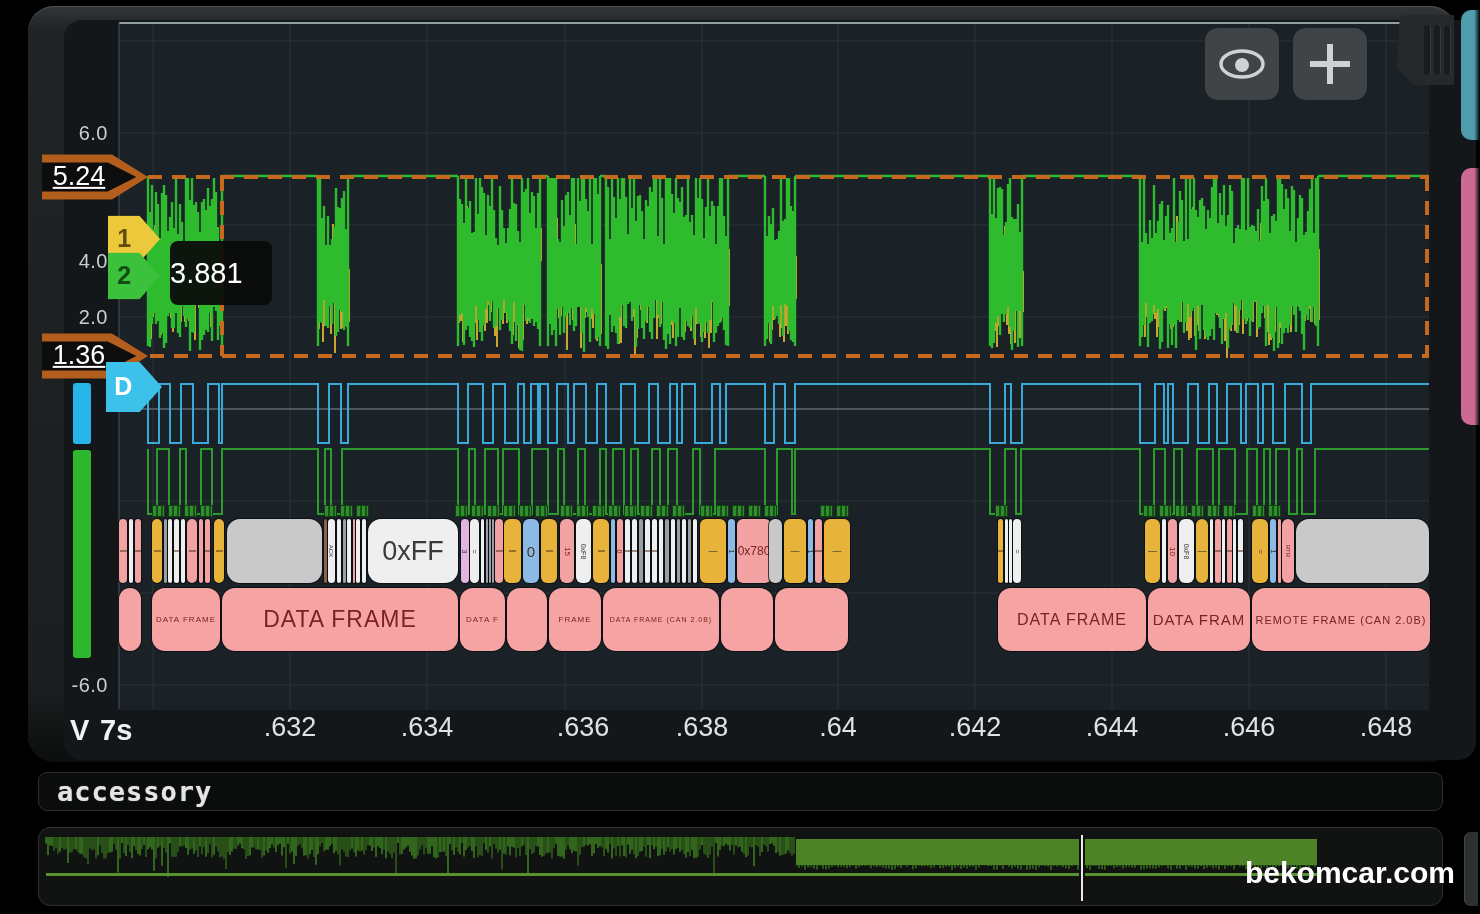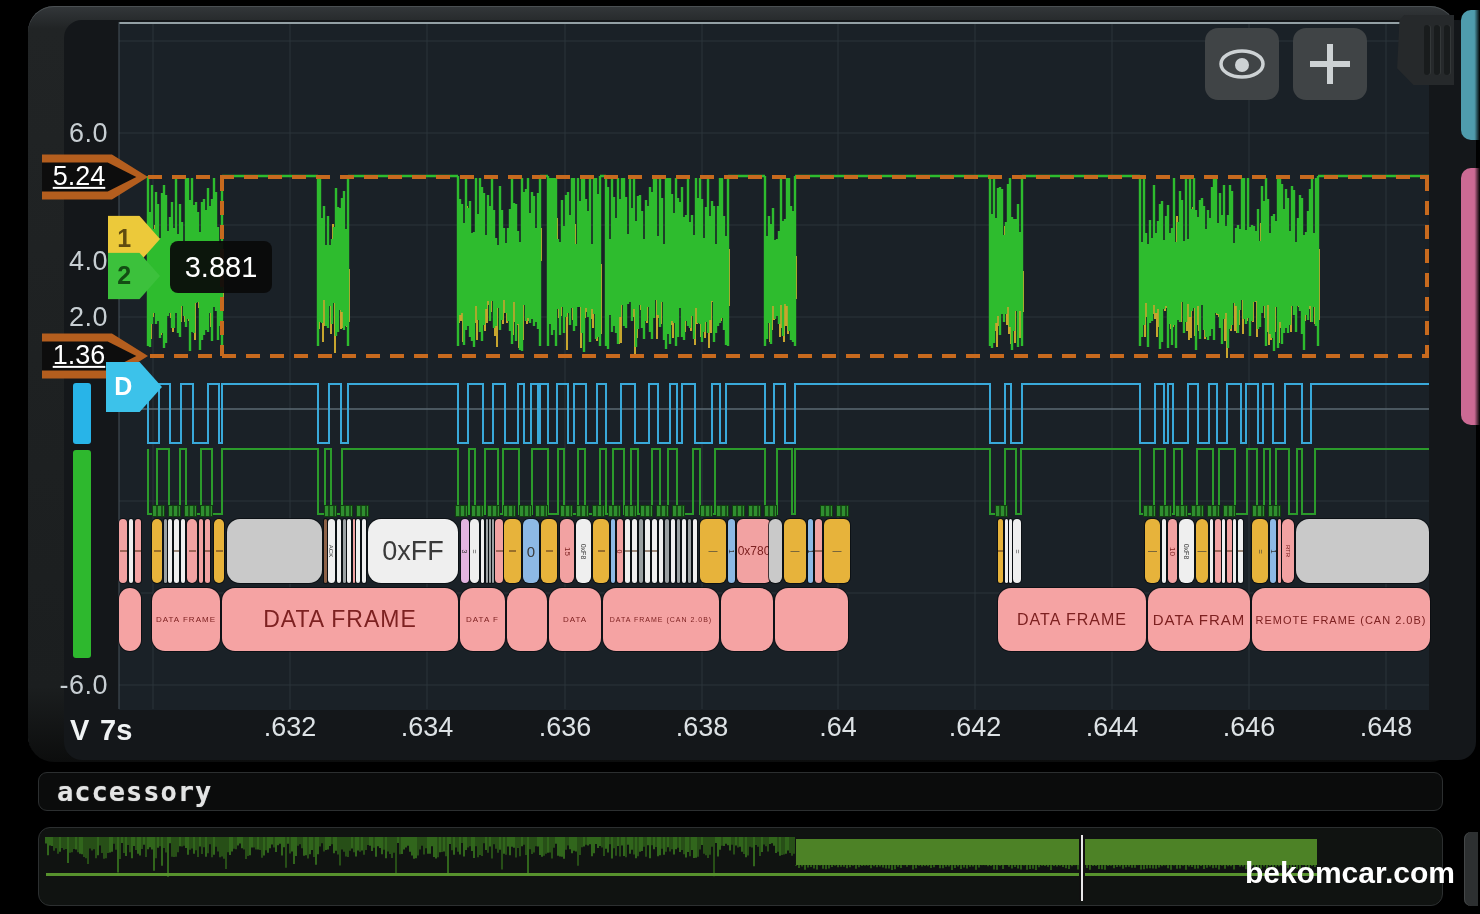--- a/index.html
+++ b/index.html
@@ -7,34 +7,34 @@
        font-family:"Liberation Sans",sans-serif;}
   
   #scope-window{position:absolute;left:28px;top:6px;width:1428px;height:756px;
     background:linear-gradient(180deg,#33373a 0%,#212425 3%,#1b1e1f 90%,#0c0d0d 100%);
     border-radius:26px;box-shadow:inset 0 1px 0 #4a4f52;}
   #scope-inner{position:absolute;left:36px;top:14px;width:1412px;height:740px;
     background:#14171a;border-radius:18px;}
   #plot{position:absolute;left:119px;top:22px;width:1310px;height:688px;background:#1a2127;}
   #scene{position:absolute;left:0;top:0;pointer-events:none;}
   
-  .ylab{position:absolute;width:80px;text-align:right;color:#c7ced2;font-size:27px;
+  .ylab{position:absolute;width:80px;text-align:right;color:#c7ced2;font-size:20px;
     transform:translateY(-50%);letter-spacing:0.5px;}
   .thr{position:absolute;left:42px;width:106px;height:56px;transform:translateY(-50%);
     clip-path:polygon(0 10%,66% 10%,100% 50%,66% 90%,0 90%);background:#b45e1e;}
   .thr .inner{position:absolute;left:0;top:0;width:100%;height:100%;
     clip-path:polygon(0 24%,62% 24%,89% 50%,62% 76%,0 76%);background:#0d0d0d;}
   .thr .txt{position:absolute;left:6px;top:50%;transform:translateY(-52%);width:62px;
     text-align:center;color:#fff;font-size:27px;text-decoration:underline;}
   .chtag{position:absolute;transform:translateY(-50%);
     clip-path:polygon(0 0,60% 0,100% 50%,60% 100%,0 100%);}
   .chtag .txt{position:absolute;left:0;top:50%;transform:translateY(-52%);width:62%;
     text-align:center;font-size:25px;font-weight:bold;}
-  #tooltip{position:absolute;left:170px;top:241px;width:102px;height:52px;background:rgba(10,10,10,.93);
-    border-radius:8px;color:#fff;font-size:29px;display:flex;align-items:center;justify-content:center;}
+  #tooltip{position:absolute;left:170px;top:241px;width:102px;height:64px;background:rgba(10,10,10,.93);
+    border-radius:8px;color:#fff;font-size:29px;display:flex;align-items:center;justify-content:flex-start;}
   .railbar{position:absolute;left:73px;width:18px;border-radius:3px;}
   
   .toolbtn{position:absolute;top:28px;width:74px;height:72px;border-radius:13px;background:#404446;
     display:flex;align-items:center;justify-content:center;cursor:pointer;}
   #grip{position:absolute;left:1396px;top:15px;width:58px;height:70px;background:#26292b;
     clip-path:polygon(14% 0,100% 0,100% 100%,30% 100%,2% 76%,6% 8%);}
   .gridge{position:absolute;top:10px;width:6px;height:50px;background:#191c1d;border-radius:3px;
     box-shadow:1px 0 0 #343839;}
   
   .sidetab{position:absolute;left:1461px;width:19px;border-radius:10px 0 0 10px;}
@@ -315,21 +315,21 @@
       <span class="lbl" style="font-size: 8px;">DATA FRAME</span>
     </div>
     <div class="frame" style="left: 222px; width: 236px;">
       <span class="lbl" style="font-size: 23px;">DATA FRAME</span>
     </div>
     <div class="frame" style="left: 460px; width: 45px;">
       <span class="lbl" style="font-size: 8px;">DATA F</span>
     </div>
     <div class="frame" style="left: 507px; width: 40px;"></div>
     <div class="frame" style="left: 549px; width: 52px;">
-      <span class="lbl" style="font-size: 8px;">DATA</span>
+      <span class="lbl" style="font-size: 8px;">FRAME</span>
     </div>
     <div class="frame" style="left: 603px; width: 116px;">
       <span class="lbl" style="font-size: 7px;">DATA FRAME (CAN 2.0B)</span>
     </div>
     <div class="frame" style="left: 721px; width: 52px;"></div>
     <div class="frame" style="left: 775px; width: 73px;"></div>
     <div class="frame" style="left: 998px; width: 148px;">
       <span class="lbl" style="font-size: 16px;">DATA FRAME</span>
     </div>
     <div class="frame" style="left: 1148px; width: 102px;">
@@ -391,21 +391,21 @@
   <div class="gridge" style="left:28px"></div>
   <div class="gridge" style="left:38px"></div>
   <div class="gridge" style="left:48px"></div>
 </div>
 
 <div id="xunit" style="left:70px">V</div>
 <div id="xbase" style="left:100px">7s</div>
 <div id="xticks">
     <div class="xtick" style="left: 235px;">.632</div>
     <div class="xtick" style="left: 372px;">.634</div>
-    <div class="xtick" style="left: 510px;">.636</div>
+    <div class="xtick" style="left: 528px;">.636</div>
     <div class="xtick" style="left: 647px;">.638</div>
     <div class="xtick" style="left: 783px;">.64</div>
     <div class="xtick" style="left: 920px;">.642</div>
     <div class="xtick" style="left: 1057px;">.644</div>
     <div class="xtick" style="left: 1194px;">.646</div>
     <div class="xtick" style="left: 1331px;">.648</div>
   </div>
 
 <div id="sidetabs">
     <div class="sidetab" style="top: 10px; height: 130px; background: linear-gradient(90deg, rgb(79, 156, 173), rgb(79, 156, 173) 70%, rgba(0, 0, 0, 0.25));"></div>

